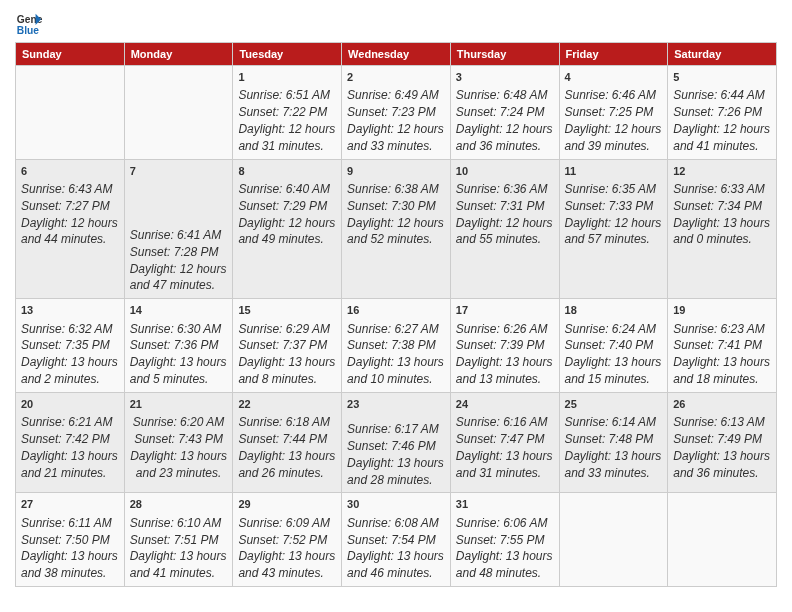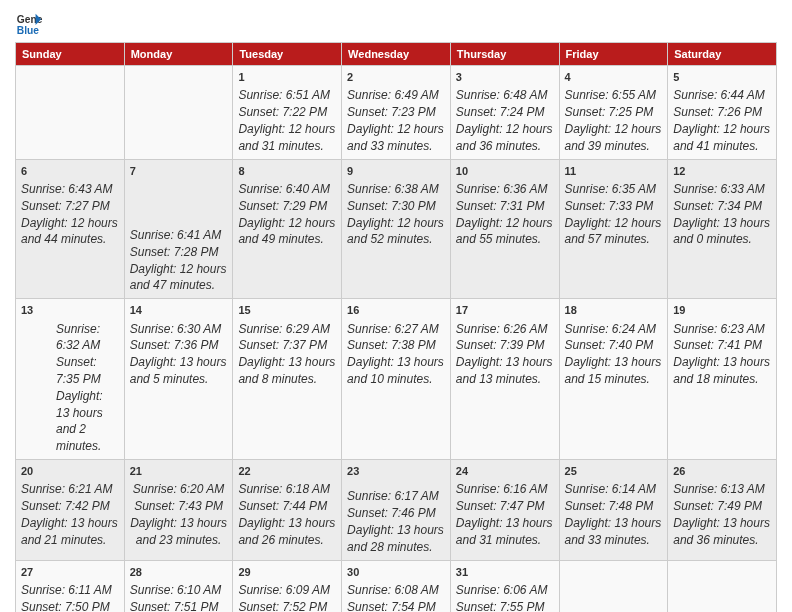--- a/index.html
+++ b/index.html
@@ -126,21 +126,21 @@
 Daylight: 12 hours and 33 minutes.</div>
         </td>
         <td>
           <span class="day-num">3</span>
           <div class="day-info" style="white-space: pre-line;">Sunrise: 6:48 AM
 Sunset: 7:24 PM
 Daylight: 12 hours and 36 minutes.</div>
         </td>
         <td>
           <span class="day-num">4</span>
-          <div class="day-info" style="white-space: pre-line;">Sunrise: 6:55 AM
+          <div class="day-info" style="white-space: pre-line;">Sunrise: 6:46 AM
 Sunset: 7:25 PM
 Daylight: 12 hours and 39 minutes.</div>
         </td>
         <td>
           <span class="day-num">5</span>
           <div class="day-info" style="white-space: pre-line;">Sunrise: 6:44 AM
 Sunset: 7:26 PM
 Daylight: 12 hours and 41 minutes.</div>
         </td>
       </tr>
@@ -184,21 +184,21 @@
         <td>
           <span class="day-num">12</span>
           <div class="day-info" style="white-space: pre-line;">Sunrise: 6:33 AM
 Sunset: 7:34 PM
 Daylight: 13 hours and 0 minutes.</div>
         </td>
       </tr>
       <tr>
         <td>
           <span class="day-num">13</span>
-          <div class="day-info" style="white-space: pre-line; margin-left: 35px;">Sunrise: 6:32 AM
+          <div class="day-info" style="white-space: pre-line;">Sunrise: 6:32 AM
 Sunset: 7:35 PM
 Daylight: 13 hours and 2 minutes.</div>
         </td>
         <td>
           <span class="day-num">14</span>
           <div class="day-info" style="white-space: pre-line;">Sunrise: 6:30 AM
 Sunset: 7:36 PM
 Daylight: 13 hours and 5 minutes.</div>
         </td>
         <td>

